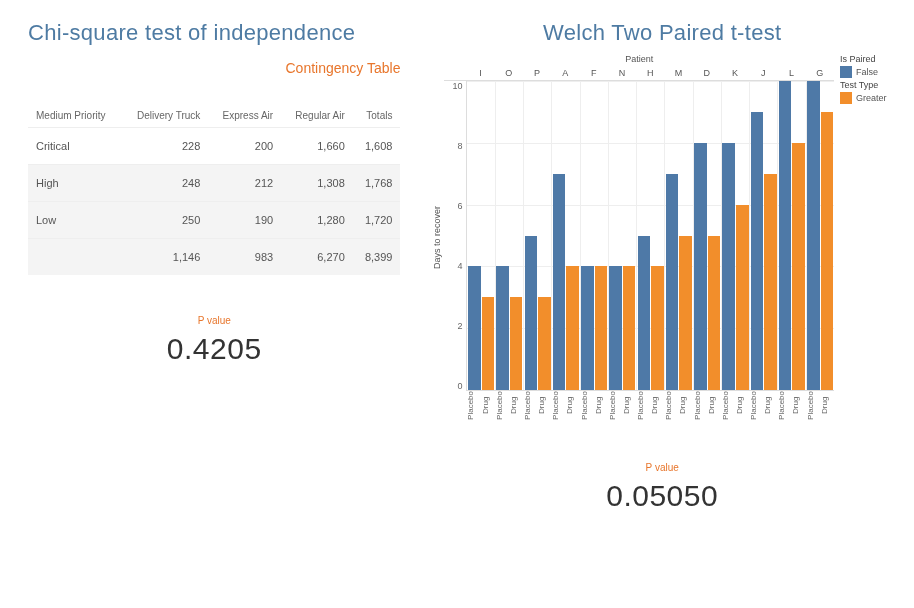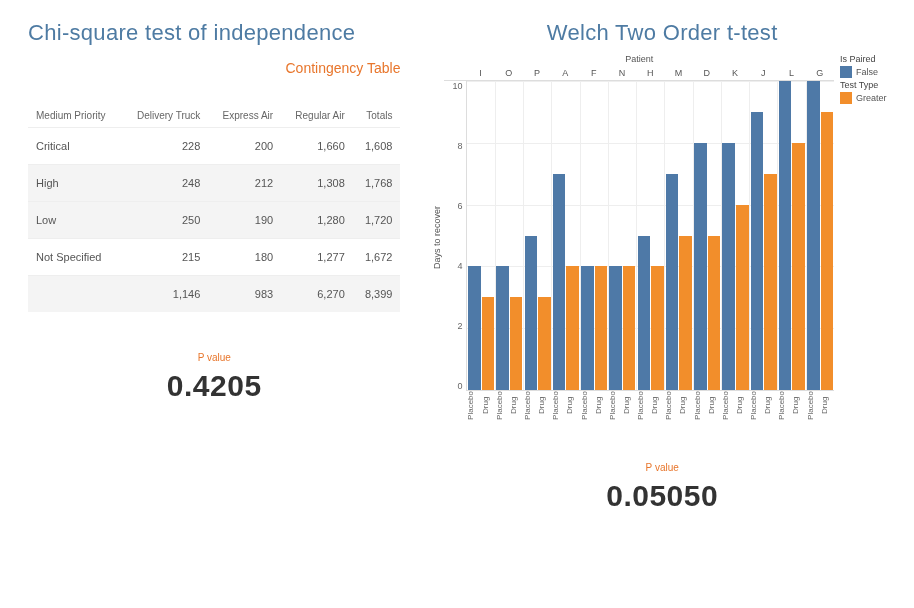--- a/index.html
+++ b/index.html
@@ -72,21 +72,21 @@
     text-align: center;
   }
   .pvalue-label {
     font-size: 10px;
     color: #e8762c;
     font-weight: 400;
     margin-bottom: 6px;
   }
   .pvalue-number {
     font-size: 30px;
-    font-weight: 700;
+    font-weight: 400;
     color: #333;
     letter-spacing: 0.5px;
   }
 
   
   .chart-wrap {
     position: relative;
     width: 100%;
     height: 370px;
     display: flex;
@@ -231,45 +231,38 @@
             <td>1,308</td>
             <td>1,768</td>
           </tr>
           <tr class="shade">
             <td>Low</td>
             <td>250</td>
             <td>190</td>
             <td>1,280</td>
             <td>1,720</td>
           </tr>
-          <tr>
-            <td>Not Specified</td>
-            <td>215</td>
-            <td>180</td>
-            <td>1,277</td>
-            <td>1,672</td>
-          </tr>
           <tr class="shade totals">
             <td></td>
             <td>1,146</td>
             <td>983</td>
             <td>6,270</td>
             <td>8,399</td>
           </tr>
         </tbody>
     </table>
 
     <div class="pvalue-block">
       <div class="pvalue-label">P value</div>
       <div class="pvalue-number">0.4205</div>
     </div>
   </div>
 
   <div class="panel panel-right">
-    <div class="main-title">Welch Two Order t-test</div>
+    <div class="main-title">Welch Two Paired t-test</div>
 
     <div class="chart-wrap">
       <div class="yaxis-label">Days to recover</div>
 
       <div class="chart-inner">
         <div class="chart-top-label">Patient</div>
         <div class="facet-header" id="facet-header">
             <span>I</span>
             <span>O</span>
             <span>P</span>

